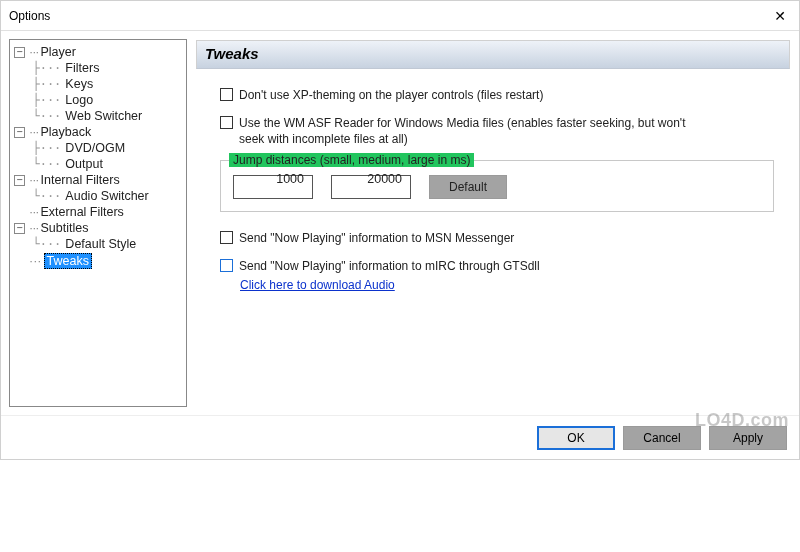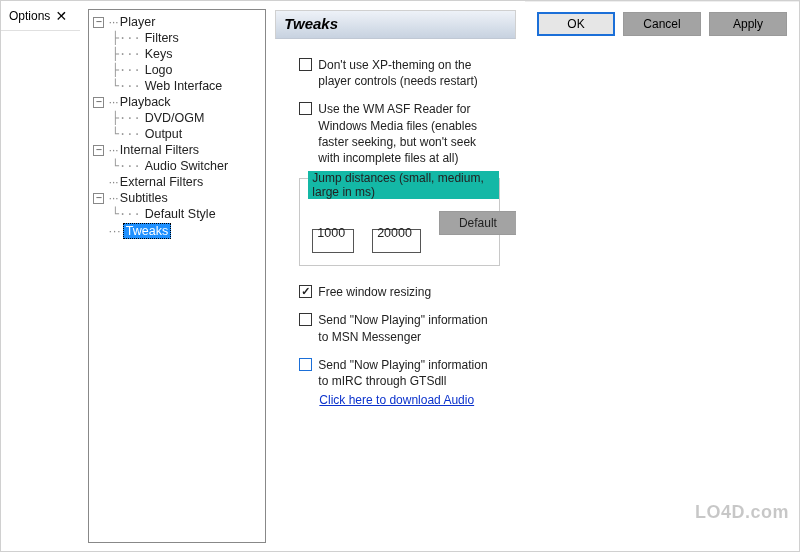--- a/index.html
+++ b/index.html
@@ -1,19 +1,19 @@
 <!DOCTYPE html>
 <html><head>
 <meta charset="utf-8">
 <style>
   * { box-sizing: border-box; font-family: "Segoe UI", Tahoma, sans-serif; }
   html, body { margin: 0; padding: 0; background: #fff; }
   .window {
-    width: 800px; height: 552px;
-    display: flex; 
+    width: 800px; height: 460px;
+    display: flex; flex-direction: column;
     border: 1px solid #d0d0d0;
     position: relative;
   }
   .titlebar {
     height: 30px; display: flex; align-items: center;
     padding: 0 8px; border-bottom: 1px solid #e0e0e0;
     font-size: 12px;
   }
   .titlebar .title { flex: 1; }
   .titlebar .close { width: 22px; text-align: center; font-size: 14px; cursor: default; }
@@ -64,28 +64,28 @@
     font-size: 11px; line-height: 1; margin-top: 1px; flex-shrink: 0;
   }
   .chk.blue { border-color: #1b6fd8; }
   .chk.checked::after { content: "✓"; font-weight: bold; }
   .chk-text { line-height: 1.35; }
   .fieldset {
     border: 1px solid #c8c8c8; padding: 14px 12px 12px;
     margin: 8px 0 18px 0; position: relative;
   }
   .fieldset .legend {
-    position: absolute; top: -8px; left: 8px; background: #14b8a6;
+    position: absolute; top: -8px; left: 8px; background: #22c55e;
     padding: 0 4px; font-size: 12px;
   }
   .jump-row { display: flex; align-items: center; gap: 18px; }
   .numbox {
     width: 80px; height: 24px; border: 1px solid #555;
     text-align: right; padding: 0 8px 16px 4px;
-    font-size: 12.5px; display: inline-flex; align-items: center; justify-content: flex-end; margin-top: 36px;
+    font-size: 12.5px; display: inline-flex; align-items: center; justify-content: flex-end;
   }
   .btn {
     height: 24px; min-width: 78px; border: 1px solid #9a9a9a;
     background: #a3a3a3; display: inline-flex; align-items: center; justify-content: center;
     font-size: 12px; padding: 0 10px; cursor: default;
   }
   .btn.primary { border: 2px solid #1b6fd8; background: #e6e6e6; }
   .link {
     color: #0b32cc; text-decoration: underline; cursor: pointer;
     font-size: 12px; margin-left: 20px;
@@ -127,21 +127,21 @@
         <div class="tree-child">
           <span class="branch">  ├···</span>
           <span class="label">Keys</span>
         </div>
         <div class="tree-child">
           <span class="branch">  ├···</span>
           <span class="label">Logo</span>
         </div>
         <div class="tree-child">
           <span class="branch">  └···</span>
-          <span class="label">Web Interface</span>
+          <span class="label">Web Switcher</span>
         </div>
       </div>
 
       <div class="tree-group">
         <div class="tree-group-header">
           <span class="expander">−</span>
           <span class="dots">···</span>
           <span>Playback</span>
         </div>
         <div class="tree-child">
@@ -193,41 +193,37 @@
       </div>
 
     </div>
 
     <div class="panel">
       <div class="panel-header">Tweaks</div>
       <div class="panel-body">
 
         <div class="chk-row">
           <span class="chk"></span>
-          <span class="chk-text">Don't use XP-theming on the player controls (needs restart)</span>
+          <span class="chk-text">Don't use XP-theming on the player controls (files restart)</span>
         </div>
 
         <div class="chk-row">
           <span class="chk"></span>
           <span class="chk-text" style="max-width:460px;">Use the WM ASF Reader for Windows Media files (enables faster seeking, but won't seek with incomplete files at all)</span>
         </div>
 
         <div class="fieldset">
           <span class="legend">Jump distances (small, medium, large in ms)</span>
           <div class="jump-row">
             <span class="numbox">1000</span>
             <span class="numbox">20000</span>
             <span class="btn">Default</span>
           </div>
         </div>
 
-        <div class="chk-row">
-          <span class="chk checked"></span>
-          <span class="chk-text">Free window resizing</span>
-        </div>
 
         <div class="chk-row">
           <span class="chk"></span>
           <span class="chk-text">Send "Now Playing" information to MSN Messenger</span>
         </div>
 
         <div class="chk-row" style="margin-bottom:4px;">
           <span class="chk blue"></span>
           <span class="chk-text">Send "Now Playing" information to mIRC through GTSdll</span>
         </div>

